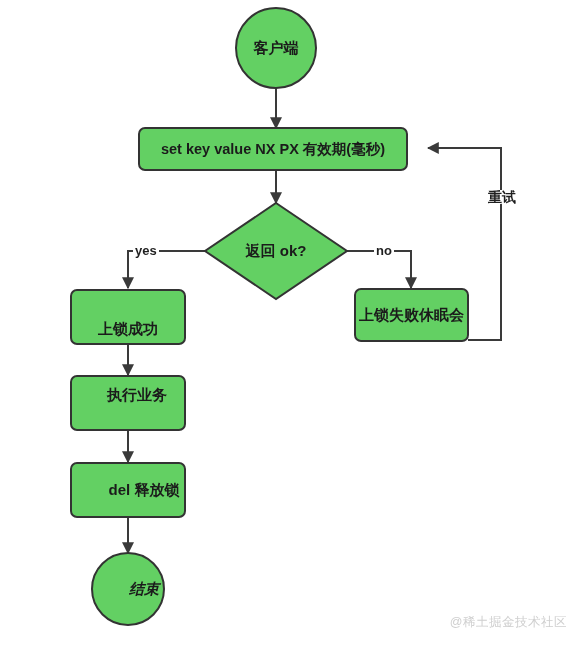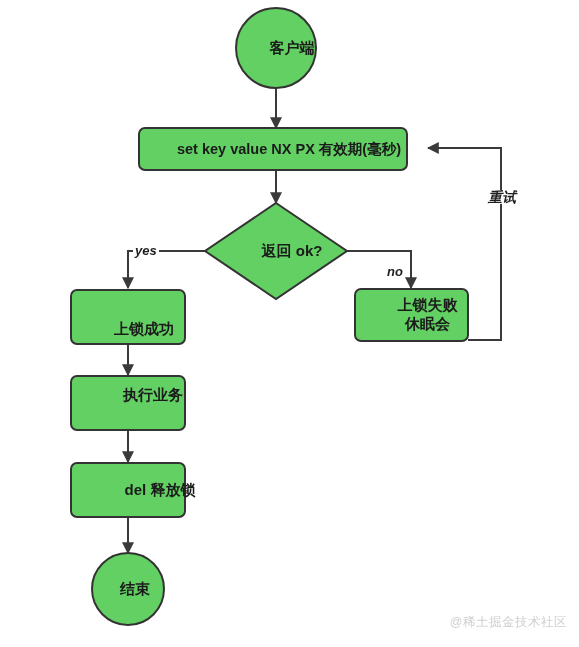--- a/index.html
+++ b/index.html
@@ -27,31 +27,29 @@
   .node-label {
     position: absolute;
     display: flex;
     align-items: center;
     justify-content: center;
     text-align: left;
     color: #1b1b1b;
     font-weight: bold;
     pointer-events: none;
     line-height: 1.25;
-    padding-left: 16px;
   }
   .edge-label {
     position: absolute;
     color: #1f1f1f;
     font-weight: bold;
     font-size: 13px;
     background: #ffffff;
     padding: 0 2px;
     line-height: 1;
-    font-style: italic;
   }
   #watermark {
     position: absolute;
     right: 12px;
     bottom: 16px;
     color: #cfcfcf;
     font-size: 12.5px;
     letter-spacing: 0.5px;
     user-select: none;
   }
@@ -118,30 +116,30 @@
   <div class="node-label" style="left:139px; top:128px; width:268px; height:42px; font-size:14.5px;">set key value NX PX 有效期(毫秒)</div>
 
   <div class="node-label" style="left:216px; top:237px; width:120px; height:28px; font-size:15px;">返回 ok?</div>
 
   <div class="node-label" style="left:71px; top:302px; width:114px; height:54px; font-size:15px;">上锁成功</div>
 
   <div class="node-label" style="left:80px; top:376px; width:114px; height:38px; font-size:15px;">执行业务</div>
 
   <div class="node-label" style="left:71px; top:463px; width:114px; height:54px; font-size:15px;margin-left:16px;">del 释放锁</div>
 
-  <div class="node-label" style="left:83px; top:569px; width:72px; height:40px; font-size:15px;">结束</div>
+  <div class="node-label" style="left:108px; top:569px; width:72px; height:40px; font-size:15px;font-style:italic;">结束</div>
 
-  <div class="node-label" style="left:355px; top:289px; width:113px; height:52px; font-size:15px; flex-direction:column;">
+  <div class="node-label" style="left:355px; top:289px; width:113px; height:52px; font-size:15px; flex-direction:row;">
     <span>上锁失败</span>
     <span>休眠会</span>
   </div>
 
   <div class="edge-label" style="left:133px; top:244px;">yes</div>
 
-  <div class="edge-label" style="left:385px; top:244px;margin-top:21px;">no</div>
+  <div class="edge-label" style="left:374px; top:244px;">no</div>
 
   <div class="edge-label" style="left:486px; top:190px; font-size:14px;">重试</div>
 
   <div id="watermark">@稀土掘金技术社区</div>
 
   <div id="bottom-caption">分布式锁设计流程图</div>
 
 </div>
 
 </body></html>

